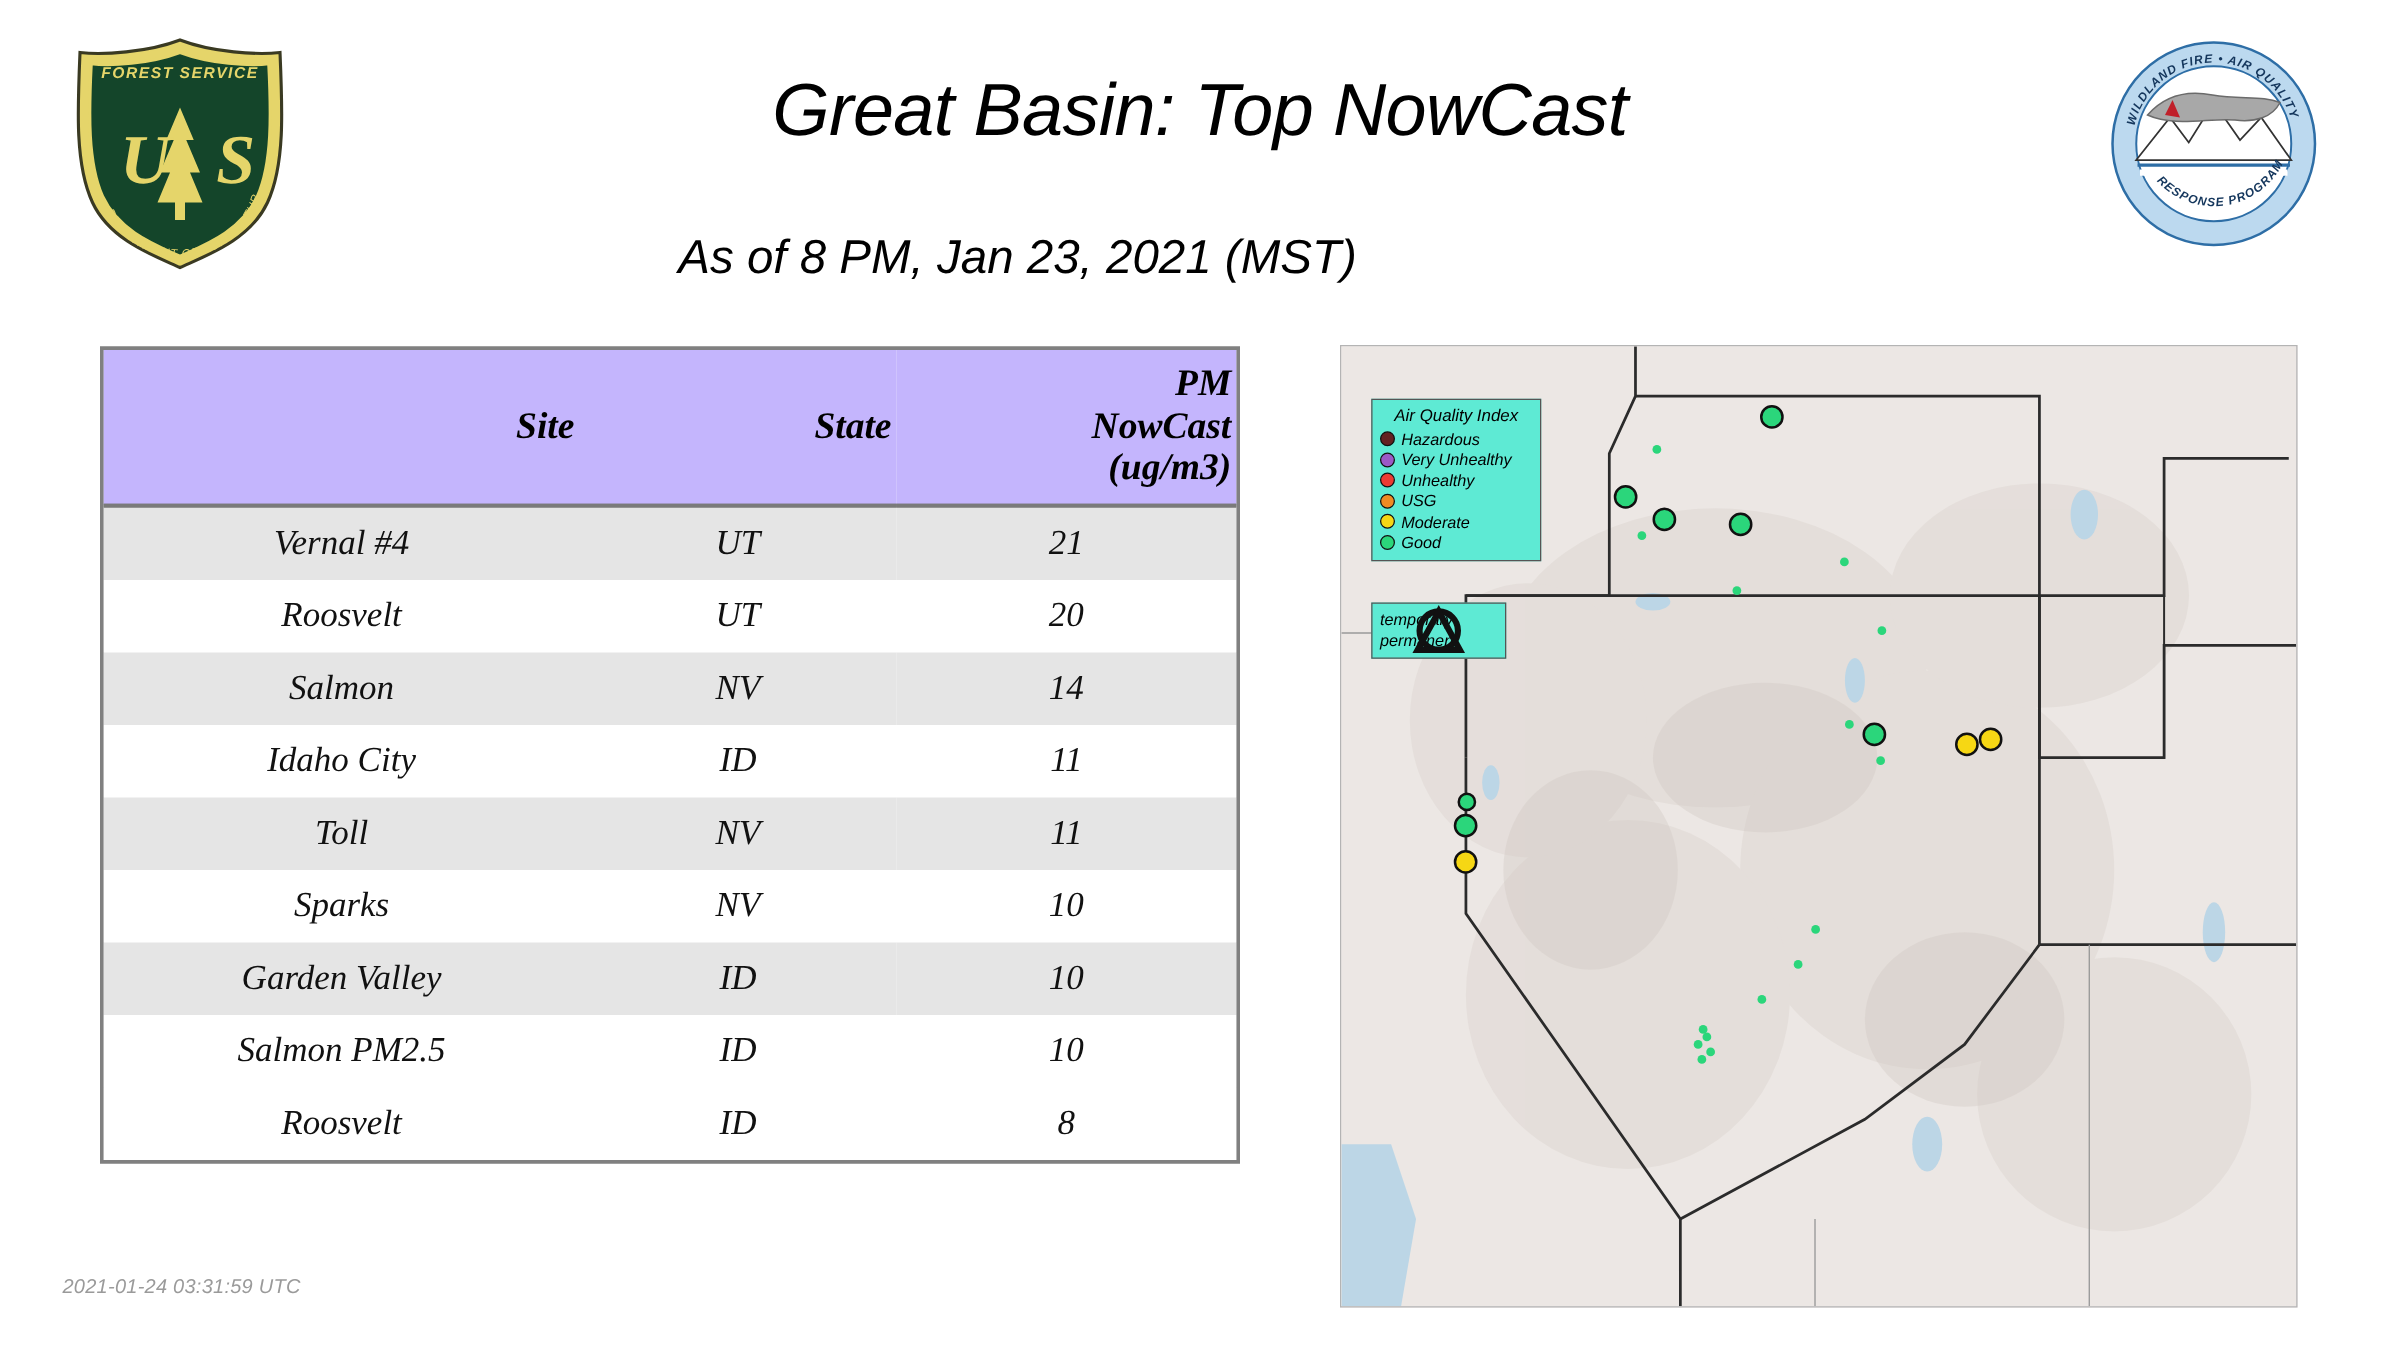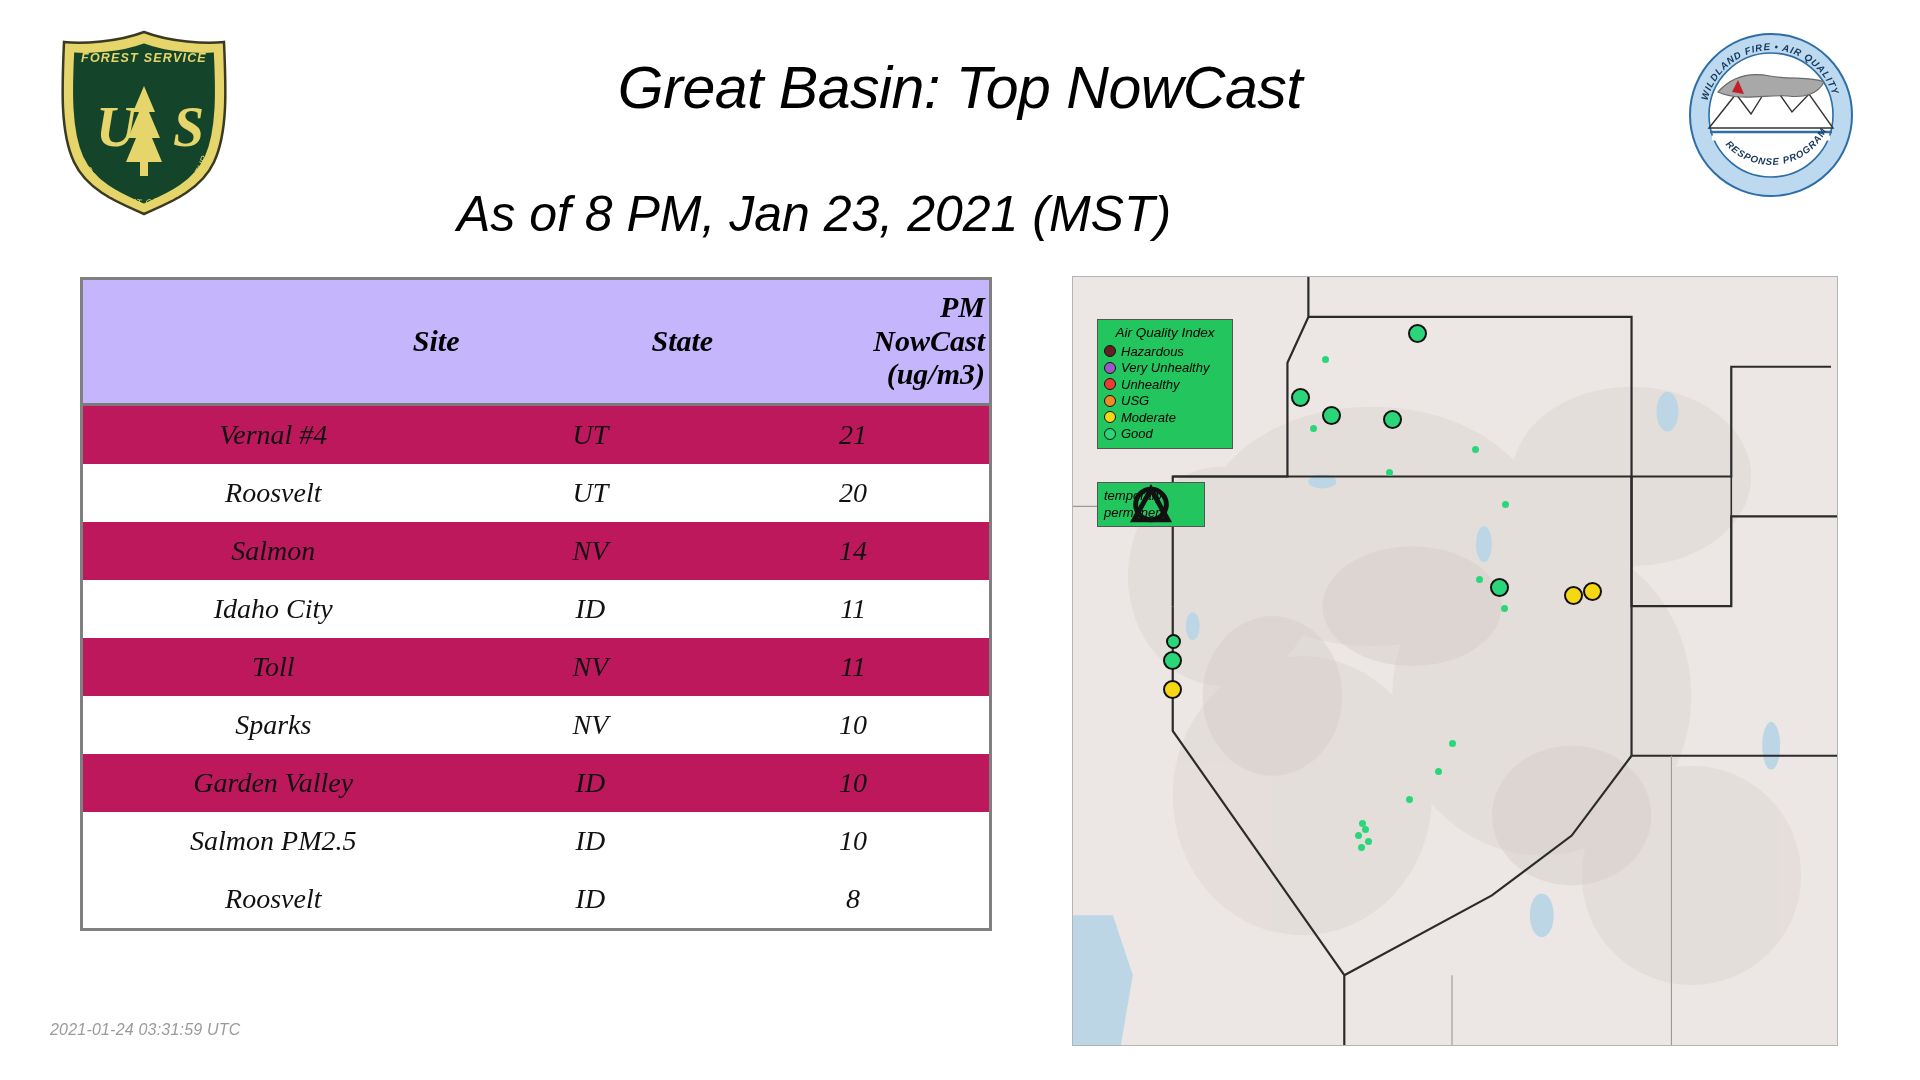--- a/index.html
+++ b/index.html
@@ -25,21 +25,21 @@
     position:absolute;left:0;top:58px;width:1920px;
     text-align:center;
     font-size:59px;font-weight:400;color:#000;
     letter-spacing:-0.5px;
     line-height:1.05;
     font-family:"Liberation Sans", sans-serif;
   }
   .subtitle{
     position:absolute;left:0;top:185px;width:1628px;
     text-align:center;
-    font-size:50px;font-weight:400;color:#000;
+    font-size:38px;font-weight:400;color:#000;
     font-family:"Liberation Sans", sans-serif;
   }
 
   
   .table-wrap{
     position:absolute;left:80px;top:277px;width:912px;
     border:3px solid #808080;
     box-sizing:border-box;
     background:#fff;
   }
@@ -65,21 +65,21 @@
   table.aqi thead th.col-pm{width:30%;}
   table.aqi tbody td{
     font-size:28px;
     color:#111;
     text-align:center;
     padding:0;
     height:58px;
     line-height:58px;
     border:none;
   }
-  table.aqi tbody tr.odd td{background:#be185d;margin-left:24px;}
+  table.aqi tbody tr.odd td{background:#e5e5e5;margin-left:24px;}
   table.aqi tbody tr.even td{background:#ffffff;}
 
   
   .footer-ts{
     position:absolute;left:50px;top:1021px;
     font-size:16px;color:#9a9a9a;
     font-family:"Liberation Sans", sans-serif;
     letter-spacing:0.2px;
   }
 
@@ -88,21 +88,21 @@
     position:absolute;left:1072px;top:276px;width:766px;height:770px;
     border:1px solid #b4b4b4;
     box-sizing:border-box;
     background:#e9e4e2;
     overflow:hidden;
   }
   .map svg{position:absolute;left:0;top:0;width:100%;height:100%;display:block;}
 
   .legend-box{
     position:absolute;
-    background:#22c55e;
+    background:#5eead4;
     border:1.5px solid #555;
     box-sizing:border-box;
     font-family:"Liberation Sans", sans-serif;
     z-index:5;
   }
   .legend-aqi{left:24px;top:42px;width:136px;padding:5px 6px 6px 6px;}
   .legend-aqi .lg-title{
     font-size:13.5px;color:#000;text-align:center;margin-bottom:3px;font-weight:400;
   }
   .lg-row{display:flex;align-items:center;height:16.5px;}

